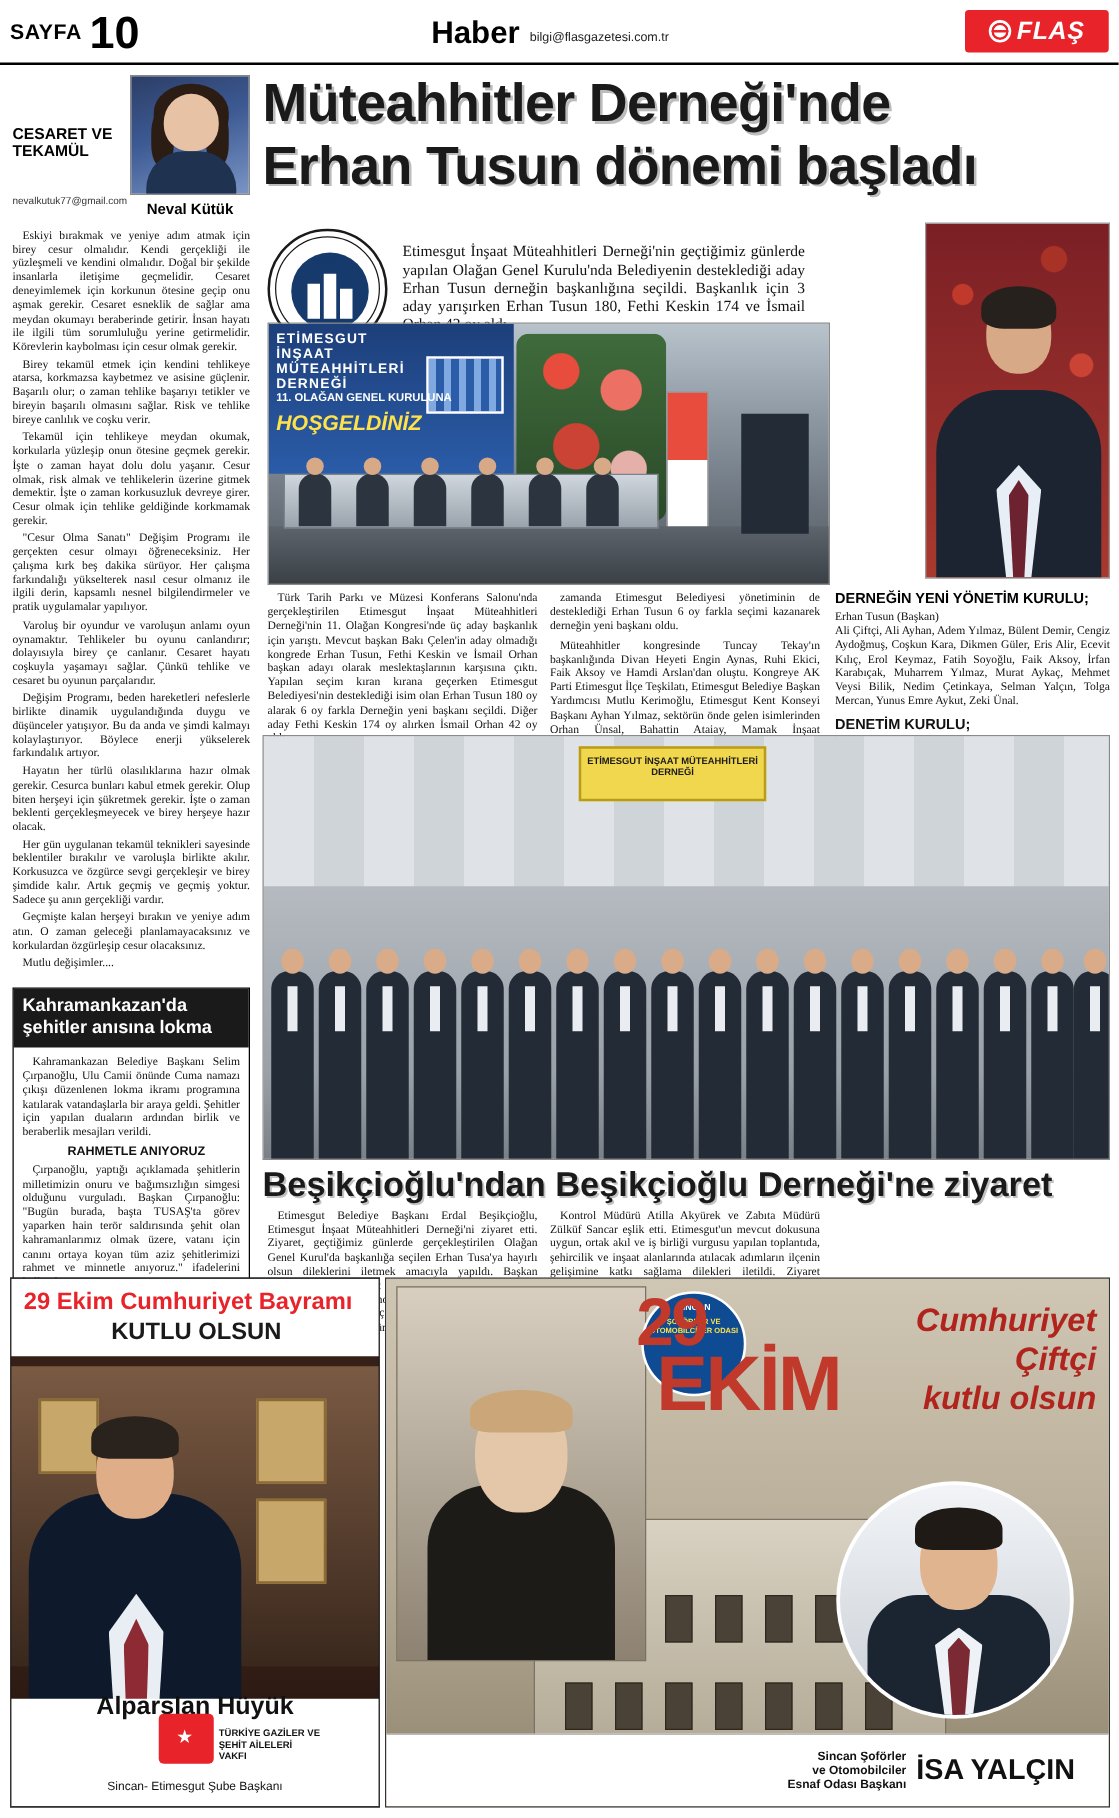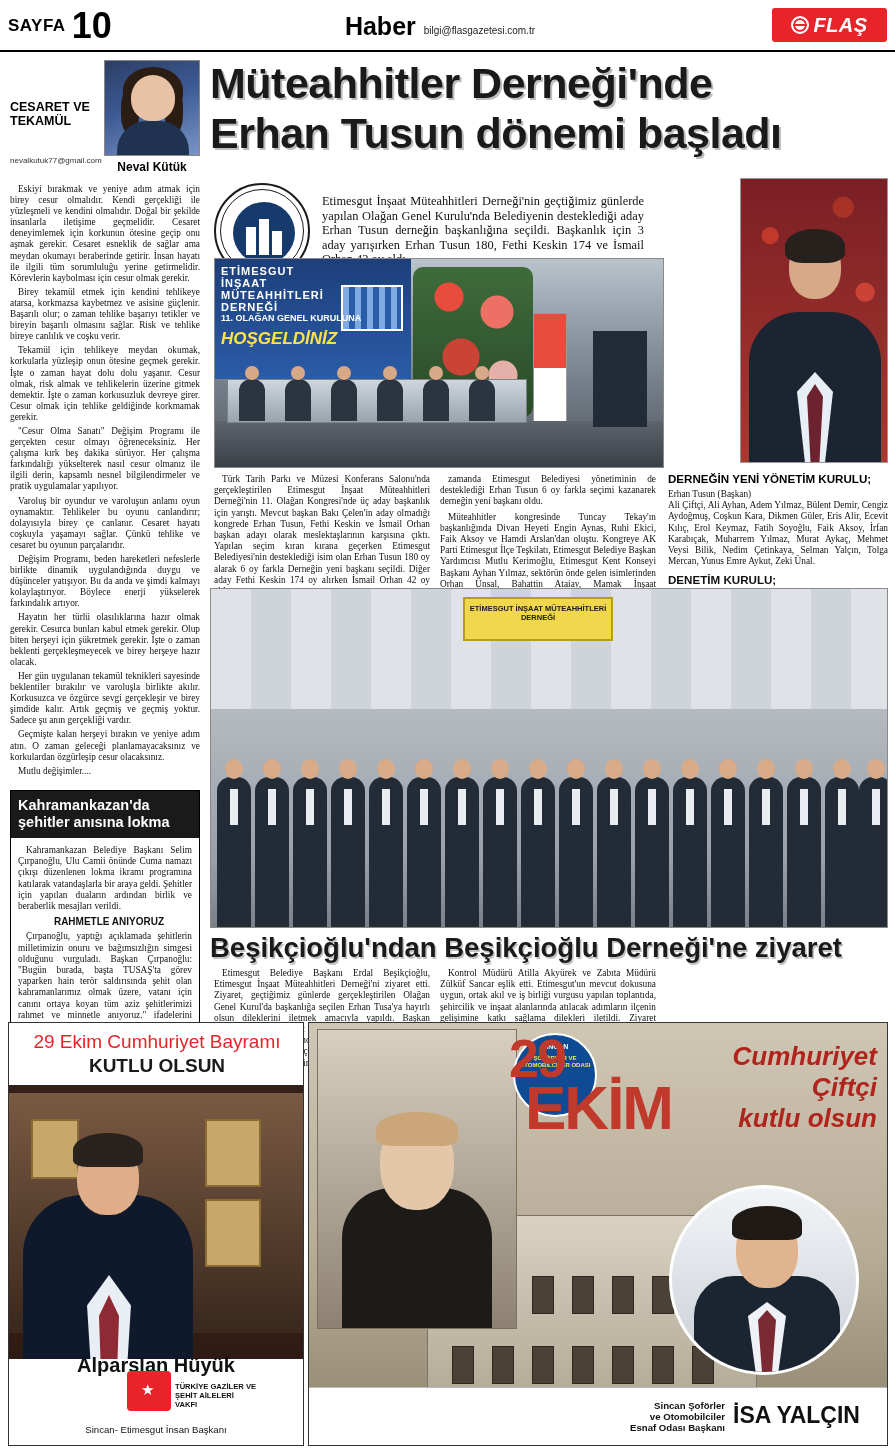--- a/index.html
+++ b/index.html
@@ -363,22 +363,22 @@
   }
   .ad-left .man-head {
     position:absolute; left:68px; bottom:230px; width:62px; height:72px; border-radius:46%;
     background:#dfae89;
   }
   .ad-left .man-hair {
     position:absolute; left:64px; bottom:278px; width:70px; height:34px; border-radius:50% 50% 20% 20%;
     background:#2a221c;
   }
   .ad-left .l1 {
-    position:absolute; left:10px; top:8px; width:276px; text-align:center;
-    font-family:"Liberation Sans", sans-serif; font-weight:normal; font-size:19px; color:#e8232a;
+    position:absolute; left:10px; top:8px; width:276px; text-align:left;
+    font-family:"Liberation Sans", sans-serif; font-weight:bold; font-size:19px; color:#e8232a;
   }
   .ad-left .l2 {
     position:absolute; left:10px; top:32px; width:276px; text-align:center;
     font-family:"Liberation Sans", sans-serif; font-weight:bold; font-size:19px; color:#1a1a1a;
     background:rgba(255,255,255,0.0);
   }
   .ad-left .white-panel {
     position:absolute; left:0; right:0; top:0; height:62px; background:#ffffff;
   }
   .ad-left .name {
@@ -737,21 +737,21 @@
     <div class="bottom-white"></div>
     <div class="name">Alparslan Hüyük</div>
     <div class="vakif-logo">
         <span class="star">★</span>
       </div>
     <div class="vakif-txt">
       <div>TÜRKİYE GAZİLER VE</div>
       <div>ŞEHİT AİLELERİ</div>
       <div>VAKFI</div>
     </div>
-    <div class="sube">Sincan- Etimesgut İnsan Başkanı</div>
+    <div class="sube">Sincan- Etimesgut Şube Başkanı</div>
   </div>
 
   <div class="ad-right">
     <div class="crowd"></div>
     <div class="building">
       <div class="bwin" style="left:24px; top:60px; width:22px; height:38px;"></div>
       <div class="bwin" style="left:64px; top:60px; width:22px; height:38px;"></div>
       <div class="bwin" style="left:104px; top:60px; width:22px; height:38px;"></div>
       <div class="bwin" style="left:144px; top:60px; width:22px; height:38px;"></div>
       <div class="bwin" style="left:184px; top:60px; width:22px; height:38px;"></div>

